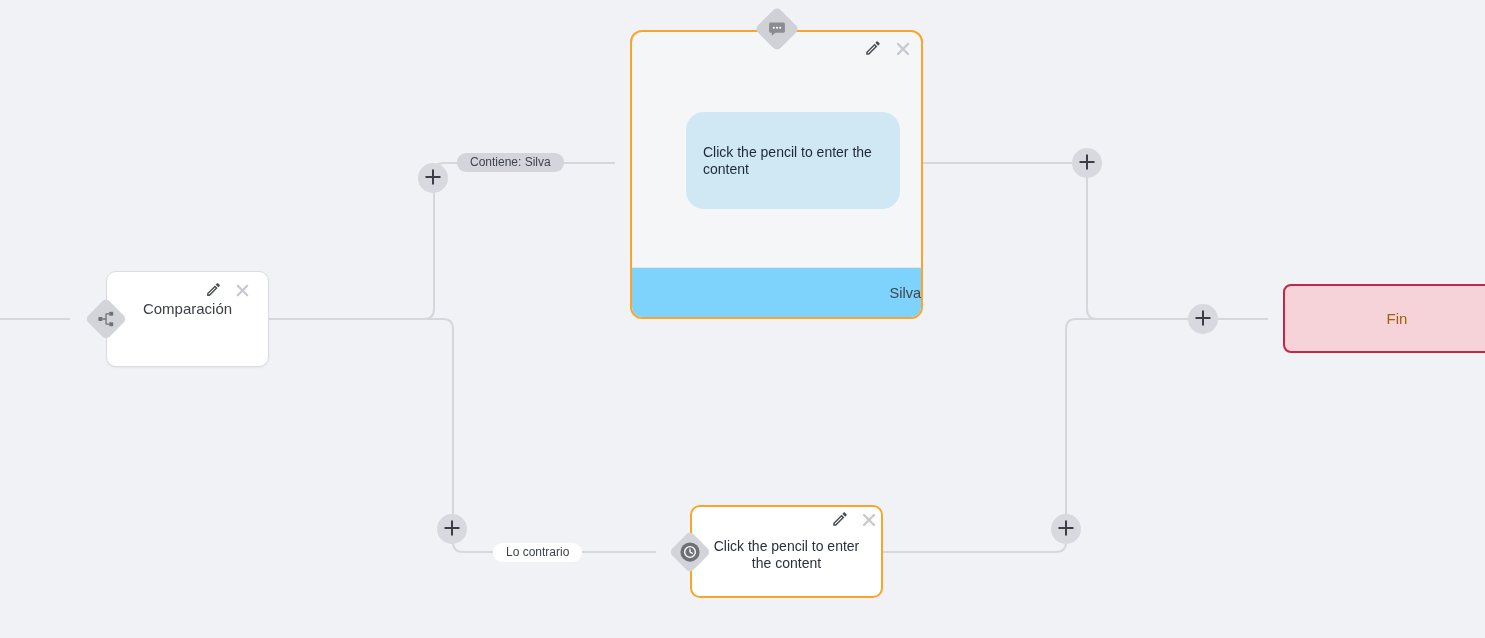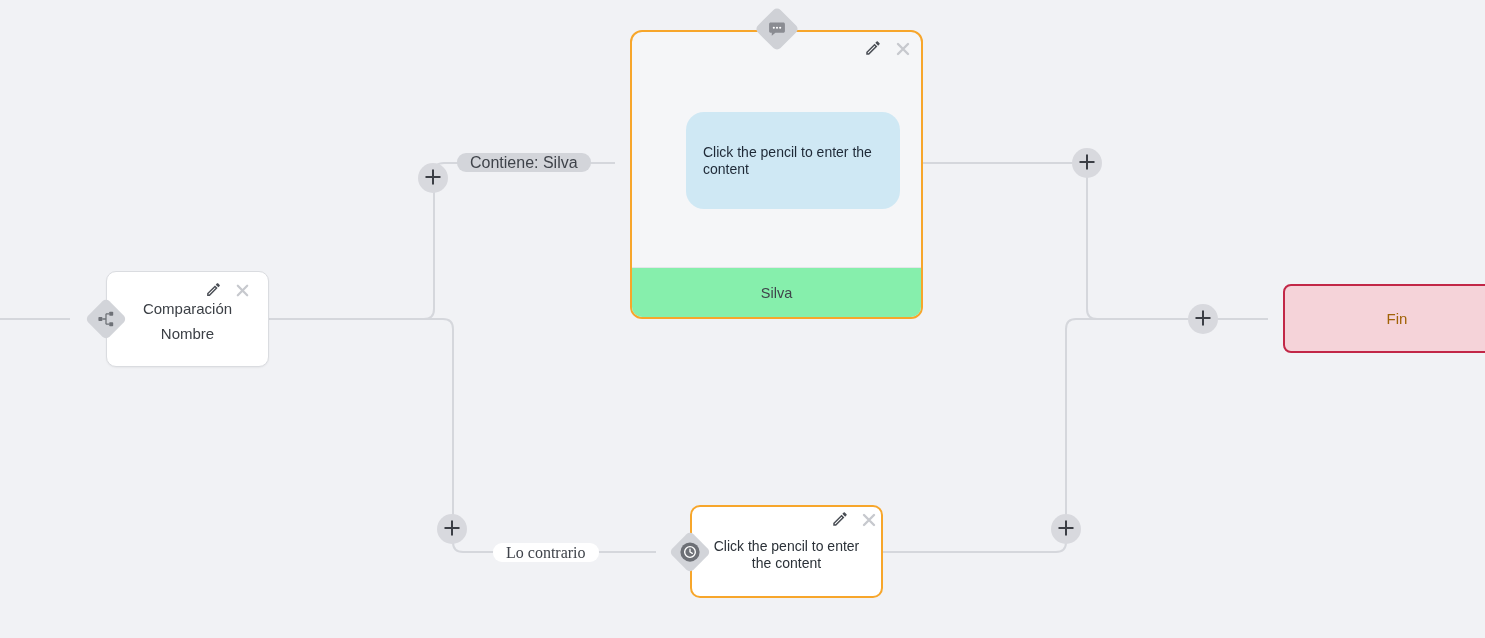--- a/index.html
+++ b/index.html
@@ -9,25 +9,25 @@
   }
   .edges{position:absolute;left:0;top:0;}
   .edges path{stroke:#d5d7dc;stroke-width:2;fill:none;}
 
   .plus-btn{
     position:absolute;width:30px;height:30px;border-radius:50%;
     background:#d8d9de;border:none;padding:0;cursor:pointer;
     display:flex;align-items:center;justify-content:center;
   }
   .edge-label{
-    position:absolute;font-size:16px;color:#3f434a;padding:3px 13px;
+    position:absolute;font-size:12px;color:#3f434a;padding:3px 13px;
     border-radius:9px;white-space:nowrap;line-height:13px;
   }
   .edge-label.gray{background:#d3d5da;}
-  .edge-label.white{background:#ffffff;font-family:Liberation Serif, serif;}
+  .edge-label.white{background:#ffffff;}
 
   .node{position:absolute;box-sizing:border-box;margin-left:16px;}
   .diamond{
     position:absolute;background:#d2d4d9;border-radius:5px;
     transform:rotate(45deg);display:flex;align-items:center;justify-content:center;
   }
   .diamond > span{transform:rotate(-45deg);display:flex;align-items:center;justify-content:center;}
   .icon-btn{
     position:absolute;background:none;border:none;padding:0;width:18px;height:18px;
     display:flex;align-items:center;justify-content:center;cursor:pointer;
@@ -48,23 +48,23 @@
   }
   .message .diamond{width:32px;height:32px;left:129px;top:-19px;background:#cfd1d6;}
   .message .icon-btn.edit{left:232px;top:8px;}
   .message .icon-btn.close{left:262px;top:9px;}
   .bubble{
     position:absolute;left:54px;top:80px;width:214px;height:97px;background:#cfe8f4;
     border-radius:18px;display:flex;align-items:center;padding:0 17px;box-sizing:border-box;
     font-size:14px;color:#1e2936;line-height:16.5px;
   }
   .message-footer{
-    position:absolute;left:0;right:0;bottom:0;height:49px;background:#86efac;
+    position:absolute;left:0;right:0;bottom:0;height:49px;background:#7dd3fc;
     border-top:1px solid #e4e5e9;border-radius:0 0 10px 10px;
-    display:flex;align-items:center;justify-content:center;font-size:14.5px;color:#40444b;
+    display:flex;align-items:center;justify-content:flex-end;font-size:14.5px;color:#40444b;
   }
 
   .node.action{
     left:674px;top:505px;width:193px;height:93px;background:#ffffff;
     border:2px solid #f7a62b;border-radius:10px;
   }
   .action .diamond{width:30px;height:30px;left:-17px;top:30px;}
   .action .icon-btn.edit{left:139px;top:4px;}
   .action .icon-btn.close{left:168px;top:5px;}
   .action-text{margin-top:31px;text-align:center;font-size:14px;color:#2b3138;line-height:17px;padding:0 18px;}
@@ -135,21 +135,20 @@
             <path fill="#4a4e55" d="M14.06 9.02l.92.92L5.92 19H5v-.92l9.06-9.06m3.6-6.02c-.25 0-.51.1-.7.29l-1.83 1.83 3.75 3.75 1.83-1.83c.39-.39.39-1.02 0-1.41l-2.34-2.34c-.2-.2-.45-.29-.71-.29zm-3.6 3.19L3 17.25V21h3.75L17.81 9.94l-3.75-3.75z"></path>
           </svg></span>
     </button>
     <button class="icon-btn close">
       <span><svg width="15" height="15" viewBox="0 0 16 16">
             <path d="M3 3l10 10M13 3L3 13" stroke="#c7c9ce" stroke-width="2.4" stroke-linecap="round"></path>
           </svg></span>
     </button>
     <div class="condition-text">
       <div>Comparación</div>
-      <div>Nombre</div>
     </div>
   </div>
 
   <div class="node message">
     <div class="diamond">
       <span>
         <svg width="19" height="19" viewBox="0 0 24 24">
           <path fill="#8a8c92" d="M4 3h16c1.1 0 2 .9 2 2v9c0 1.1-.9 2-2 2H10l-4.6 3.6V16H4c-1.1 0-2-.9-2-2V5c0-1.1.9-2 2-2z"></path>
           <circle cx="8" cy="9.5" r="1.35" fill="#fff"></circle>
             <circle cx="12" cy="9.5" r="1.35" fill="#fff"></circle>

